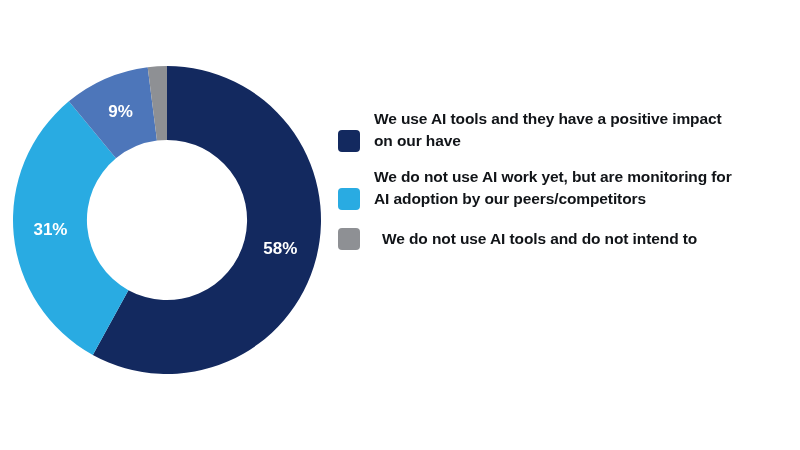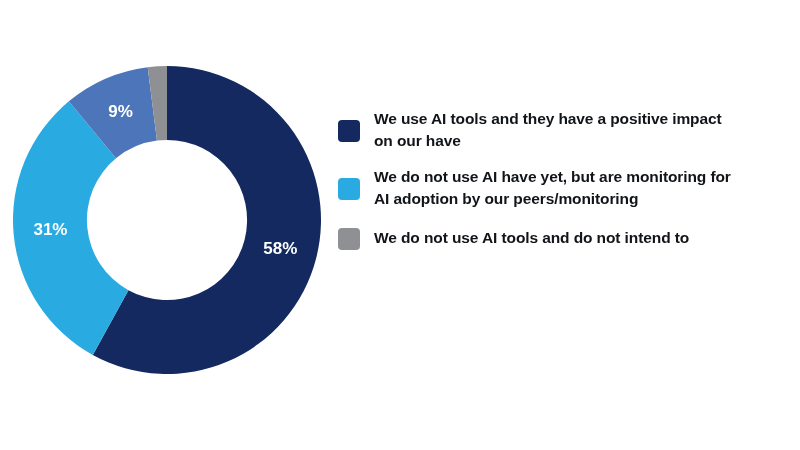--- a/index.html
+++ b/index.html
@@ -43,25 +43,26 @@
 
   
   #legend {
     position: absolute;
     left: 338px;
     top: 108px;
     width: 450px;
   }
   .legend-row {
     display: flex;
-    align-items: center;
+    align-items: flex-end;
     margin-bottom: 14px;
   }
   .legend-row.last {
     margin-top: 16px;
+    gap: 8px;
   }
   .legend-swatch {
     width: 22px;
     height: 22px;
     border-radius: 4px;
     flex: 0 0 22px;
     margin-top: 2px;
   }
   .legend-text {
     margin-left: 14px;
@@ -101,22 +102,22 @@
       <div class="legend-swatch" style="background: rgb(19, 41, 95);"></div>
       <div class="legend-text">
         <div>We use AI tools and they have a positive impact</div>
         <div>on our have</div>
       </div>
     </div>
 
     <div class="legend-row">
       <div class="legend-swatch" style="background: rgb(41, 171, 226);"></div>
       <div class="legend-text">
-        <div>We do not use AI have yet, but are monitoring for</div>
-        <div>AI adoption by our peers/monitoring</div>
+        <div>We do not use AI work yet, but are monitoring for</div>
+        <div>AI adoption by our peers/competitors</div>
       </div>
     </div>
 
 
     <div class="legend-row last">
       <div class="legend-swatch" style="background: rgb(142, 144, 148);"></div>
       <div class="legend-text">
         <div>We do not use AI tools and do not intend to</div>
       </div>
     </div>

